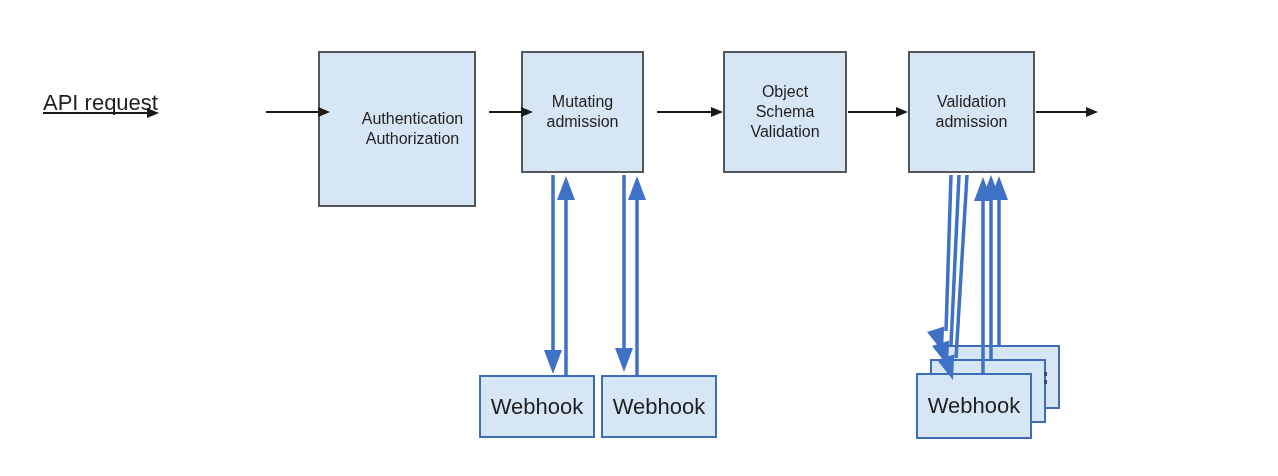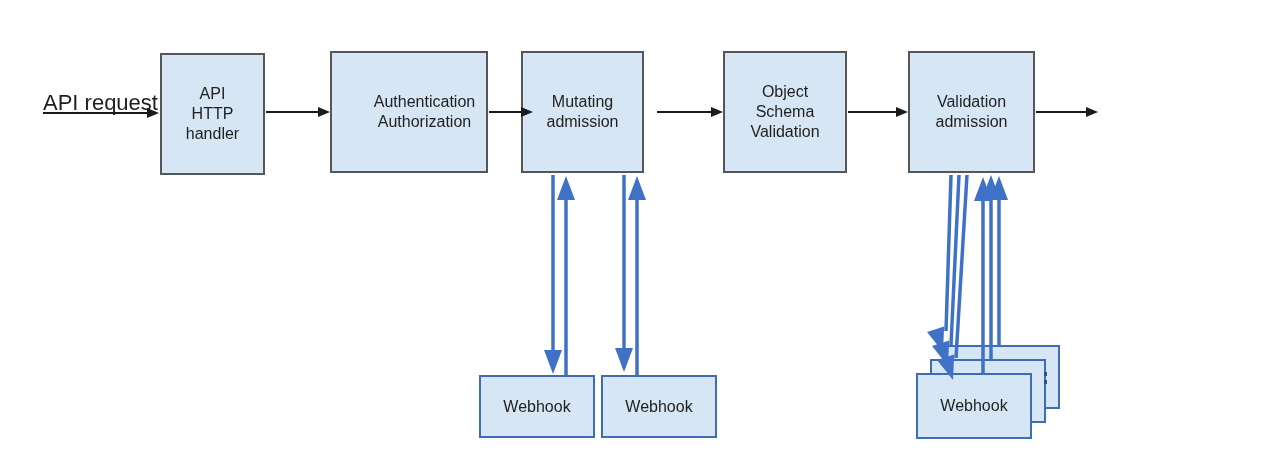--- a/index.html
+++ b/index.html
@@ -24,36 +24,36 @@
     display: flex;
     align-items: center;
     justify-content: center;
     text-align: center;
     white-space: pre-line;
     font-size: 16px;
     line-height: 20px;
     color: var(--text, #1f1f1f);
   }
   .n1 { left: 160px;  top: 53px; width: 105px; height: 122px; }
-  .n2 { left: 330px;  top: 51px; width: 158px; height: 122px; padding-left: 31px; }
+  .n2 { left: 318px;  top: 51px; width: 158px; height: 156px; padding-left: 31px; }
   .n3 { left: 521px;  top: 51px; width: 123px; height: 122px; }
   .n4 { left: 723px;  top: 51px; width: 124px; height: 122px; }
   .n5 { left: 908px;  top: 51px; width: 127px; height: 122px; }
   .n6 { left: 1098px; top: 53px; width: 122px; height: 120px; }
 
   
   .webhook {
     position: absolute;
     box-sizing: border-box;
     background: var(--box-fill, #d7e6f4);
     border: 2px solid var(--webhook-border, #3e6db5);
     display: flex;
     align-items: center;
     justify-content: center;
-    font-size: 16px;
+    font-size: 22px;
     color: var(--text, #1f1f1f);
   }
   .w1 { left: 479px; top: 375px; width: 116px; height: 63px; }
   .w2 { left: 601px; top: 375px; width: 116px; height: 63px; }
   .s-back  { left: 944px; top: 345px; width: 116px; height: 64px; }
   .s-mid   { left: 930px; top: 359px; width: 116px; height: 64px; }
   .s-front { left: 916px; top: 373px; width: 116px; height: 66px; }
 
   
   .request-label {
@@ -79,23 +79,20 @@
   .head-blue  { fill: var(--arrow-blue, #3f72c6); }
   .mark { fill: #33527a; }
 </style>
 </head>
 <body>
 
 <div class="canvas">
 
   <div class="request-label">API request</div>
 
-  <div class="node n1">API
-HTTP
-handler</div>
   <div class="node n2">Authentication
 Authorization</div>
   <div class="node n3">Mutating
 admission</div>
   <div class="node n4">Object
 Schema
 Validation</div>
   <div class="node n5">Validation
 admission</div>
 

